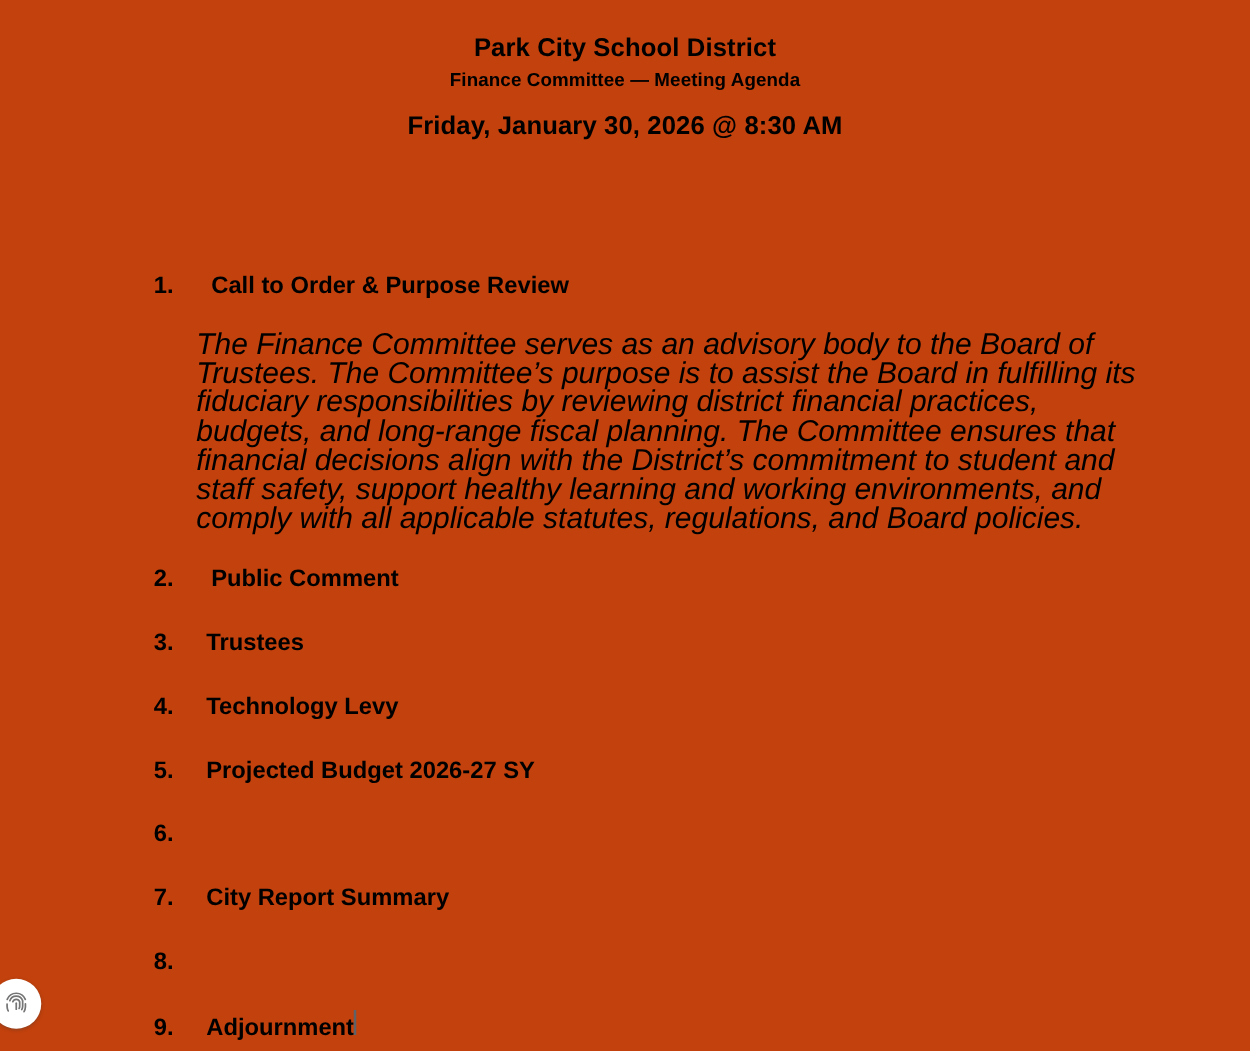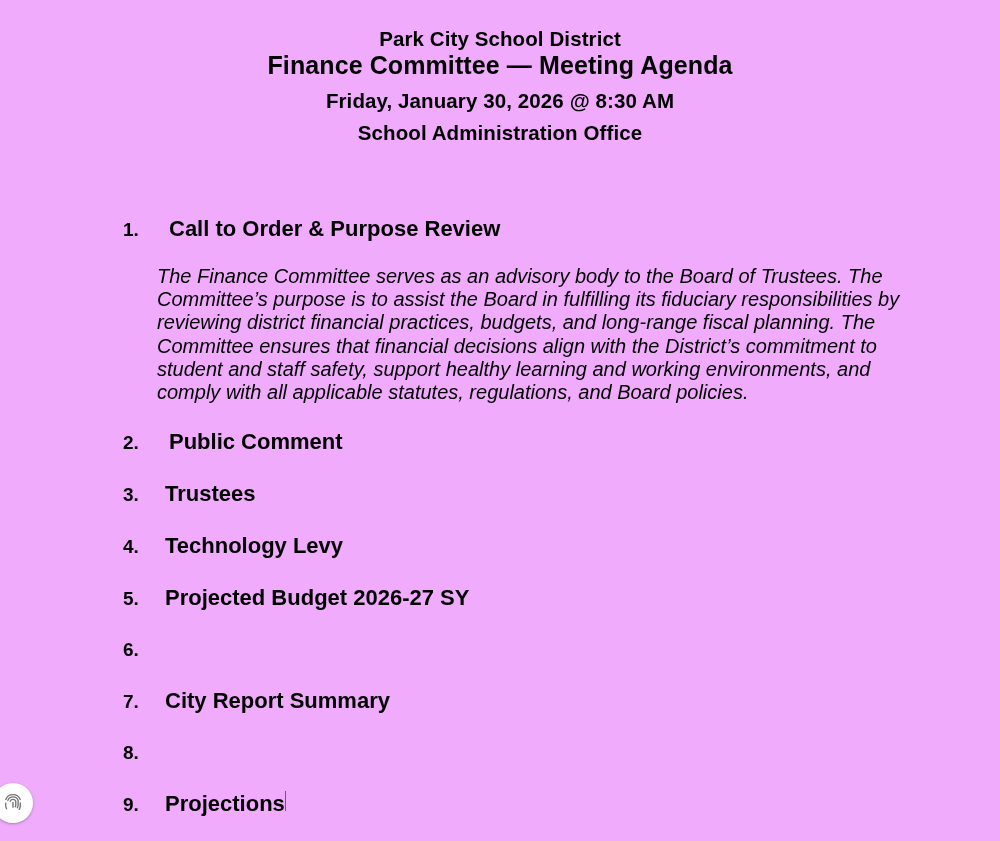--- a/index.html
+++ b/index.html
@@ -14,39 +14,39 @@
     overflow: hidden;
     font-family: "Liberation Sans", sans-serif;
     color: #000000;
     -webkit-font-smoothing: antialiased;
   }
 
   
   .page {
     position: absolute;
     inset: 0;
-    background: #f0abfc;
+    background: #c2410c;
     text-decoration: underline;
   }
 
   
   .doc-header {
     position: absolute;
     left: 0;
     right: 0;
     top: 26px;
     text-align: center;
   }
   .doc-header .hline {
     font-weight: bold;
     color: #000;
     letter-spacing: 0.1px;
   }
   .hline-1 { font-size: 20.5px; line-height: 26px; }
-  .hline-2 { font-size: 25px; line-height: 26px; }
+  .hline-2 { font-size: 15px; line-height: 26px; }
   .hline-3 { font-size: 20.5px; line-height: 33px; margin-top: 6px; }
   .hline-4 { font-size: 20.5px; line-height: 32px; }
 
   
   .agenda {
     position: absolute;
     left: 0;
     top: 216px;
     right: 0;
   }
@@ -58,37 +58,37 @@
   .item-num {
     width: 42px;
     padding-left: 123px;
     box-sizing: content-box;
     font-size: 19px;
     font-weight: bold;
     line-height: 26px;
     flex: 0 0 auto;
   }
   .item-text {
-    font-size: 22px;
+    font-size: 19px;
     font-weight: bold;
     line-height: 26px;
     white-space: pre;
   }
   
   .agenda-item.wide-gutter .item-text { padding-left: 4px; }
 
   .spacer-lg { height: 25px; }
   .spacer-md { height: 25px; }
 
   
   .item-body {
     margin: 22px 0 0 0;
     padding-left: 157px;
     padding-right: 84px;
-    font-size: 20px;
+    font-size: 24px;
     font-style: italic;
     line-height: 23.2px;
     color: #000;
     text-align: left;
   }
 
   
   .caret {
     display: inline-block;
     width: 1.6px;
@@ -117,21 +117,20 @@
 </style>
 </head>
 <body>
 
 <div class="page">
 
   <div class="doc-header">
     <div class="hline hline-1">Park City School District</div>
     <div class="hline hline-2">Finance Committee — Meeting Agenda</div>
     <div class="hline hline-3">Friday, January 30, 2026 @ 8:30 AM</div>
-    <div class="hline hline-4">School Administration Office</div>
   </div>
 
   <div class="agenda">
 
     <div class="agenda-item wide-gutter">
       <span class="item-num">1.</span>
       <span class="item-text">Call to Order &amp; Purpose Review</span>
     </div>
     <div class="item-body">The Finance Committee serves as an advisory body to the Board of Trustees. The Committee’s purpose is to assist the Board in fulfilling its fiduciary responsibilities by reviewing district financial practices, budgets, and long-range fiscal planning. The Committee ensures that financial decisions align with the District’s commitment to student and staff safety, support healthy learning and working environments, and comply with all applicable statutes, regulations, and Board policies.</div>
 
@@ -179,21 +178,21 @@
     <div class="spacer-md"></div>
 
     <div class="agenda-item">
       <span class="item-num">8.</span>
     </div>
 
     <div class="spacer-md"></div>
 
     <div class="agenda-item">
       <span class="item-num">9.</span>
-      <span class="item-text">Projections</span>
+      <span class="item-text">Adjournment</span>
         <span class="caret"></span>
     </div>
 
   </div>
 
   <div class="fingerprint-btn">
     <span>
       <svg width="22" height="22" viewBox="0 0 24 24" fill="none" stroke="#757575" stroke-width="1.5" stroke-linecap="round">
         <path d="M12 11.5v5.2"></path>
         <path d="M9 10.2a3.2 3.2 0 0 1 6 0v4.2a3 3 0 0 1-.5 1.7"></path>

